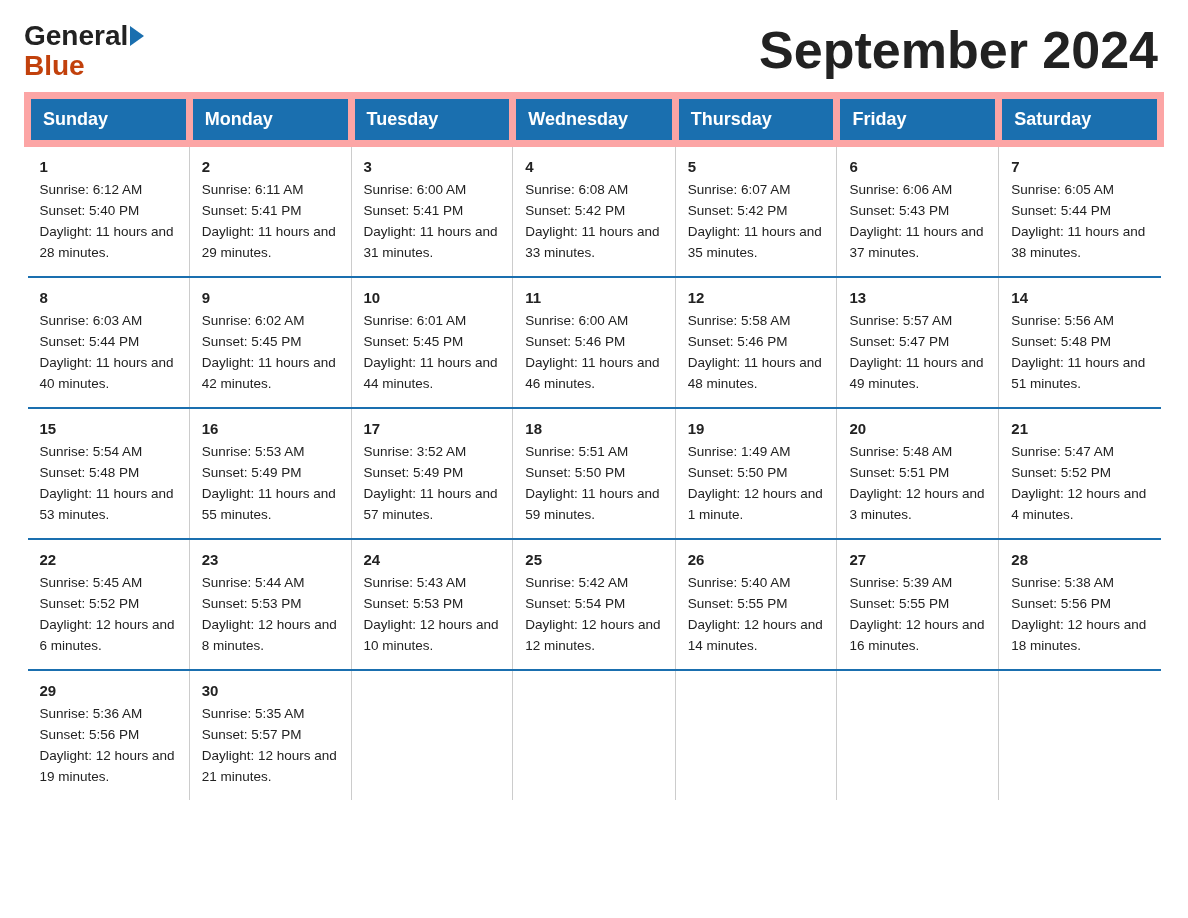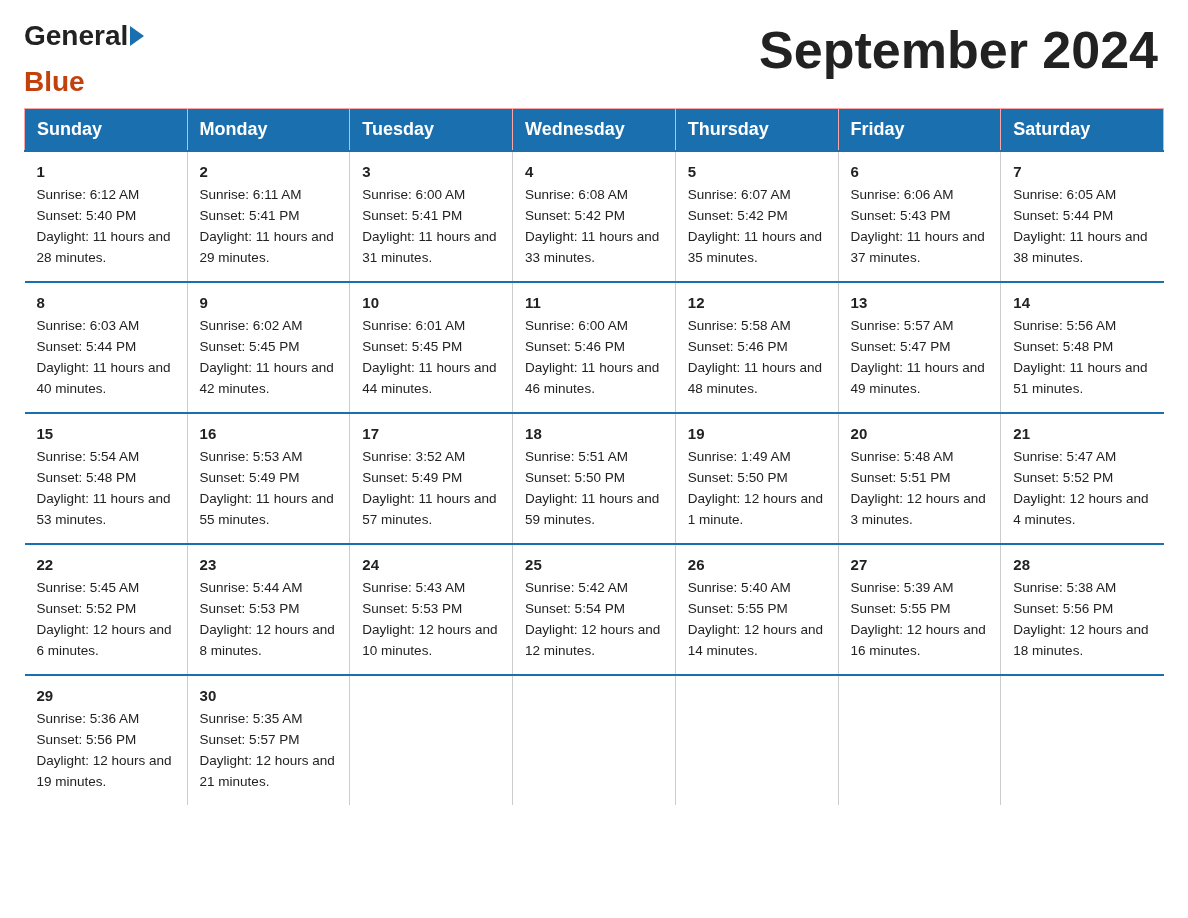--- a/index.html
+++ b/index.html
@@ -13,21 +13,20 @@
     .header {
       display: flex;
       align-items: flex-start;
       justify-content: space-between;
       padding: 22px 30px 10px 24px;
     }
     .logo {
       display: flex;
       flex-direction: column;
       align-items: flex-start;
-      gap: 16px;
     }
     .logo-text {
       font-size: 28px;
       font-weight: bold;
       color: #222;
       line-height: 1;
       display: flex;
       align-items: center;
     }
     .logo-general { color: #222; }
@@ -67,21 +66,21 @@
       width: 100%;
       border-collapse: collapse;
     }
     thead tr th {
       background: #1a6faf;
       color: #fff;
       font-size: 18px;
       font-weight: bold;
       padding: 10px 12px;
       text-align: left;
-      border: 1px solid #fca5a5;
+      border: 7px solid #fca5a5;
     }
     tbody tr {
       border-top: 2px solid #1a6faf;
     }
     tbody tr td {
       vertical-align: top;
       padding: 8px 12px 12px 12px;
       font-size: 13.5px;
       line-height: 1.55;
       border-right: 1px solid #ccc;

